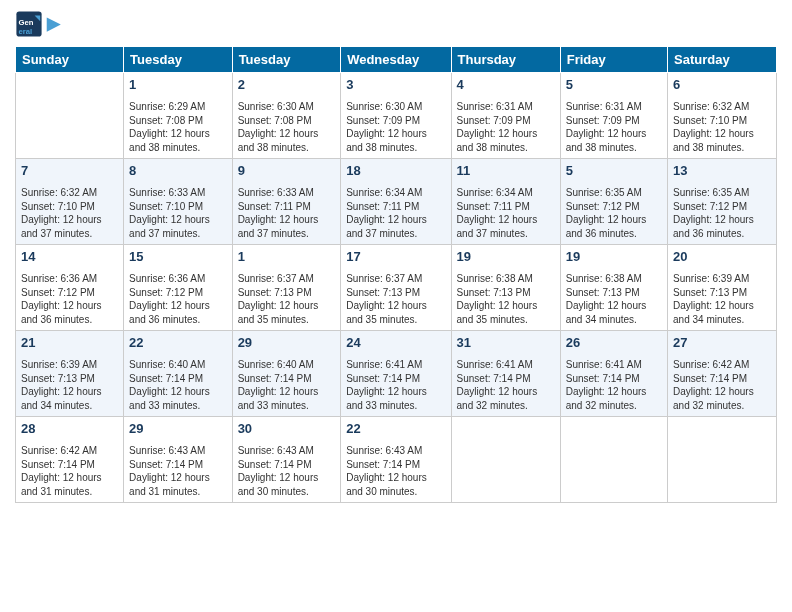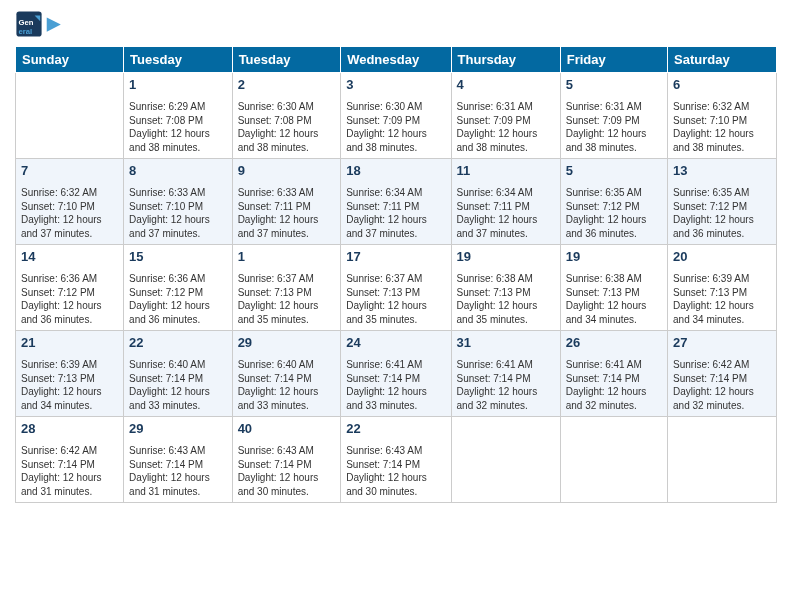--- a/index.html
+++ b/index.html
@@ -243,21 +243,21 @@
         <tr>
           <td>
             <span class="day-number">28</span>
             <div class="day-info">Sunrise: 6:42 AM<br>Sunset: 7:14 PM<br>Daylight: 12 hours<br>and 31 minutes.</div>
           </td>
           <td>
             <span class="day-number">29</span>
             <div class="day-info">Sunrise: 6:43 AM<br>Sunset: 7:14 PM<br>Daylight: 12 hours<br>and 31 minutes.</div>
           </td>
           <td>
-            <span class="day-number">40</span>
+            <span class="day-number">30</span>
             <div class="day-info">Sunrise: 6:43 AM<br>Sunset: 7:14 PM<br>Daylight: 12 hours<br>and 30 minutes.</div>
           </td>
           <td>
             <span class="day-number">22</span>
             <div class="day-info">Sunrise: 6:43 AM<br>Sunset: 7:14 PM<br>Daylight: 12 hours<br>and 30 minutes.</div>
           </td>
           <td class="empty-cell"></td>
           <td class="empty-cell"></td>
           <td class="empty-cell"></td>
         </tr>

